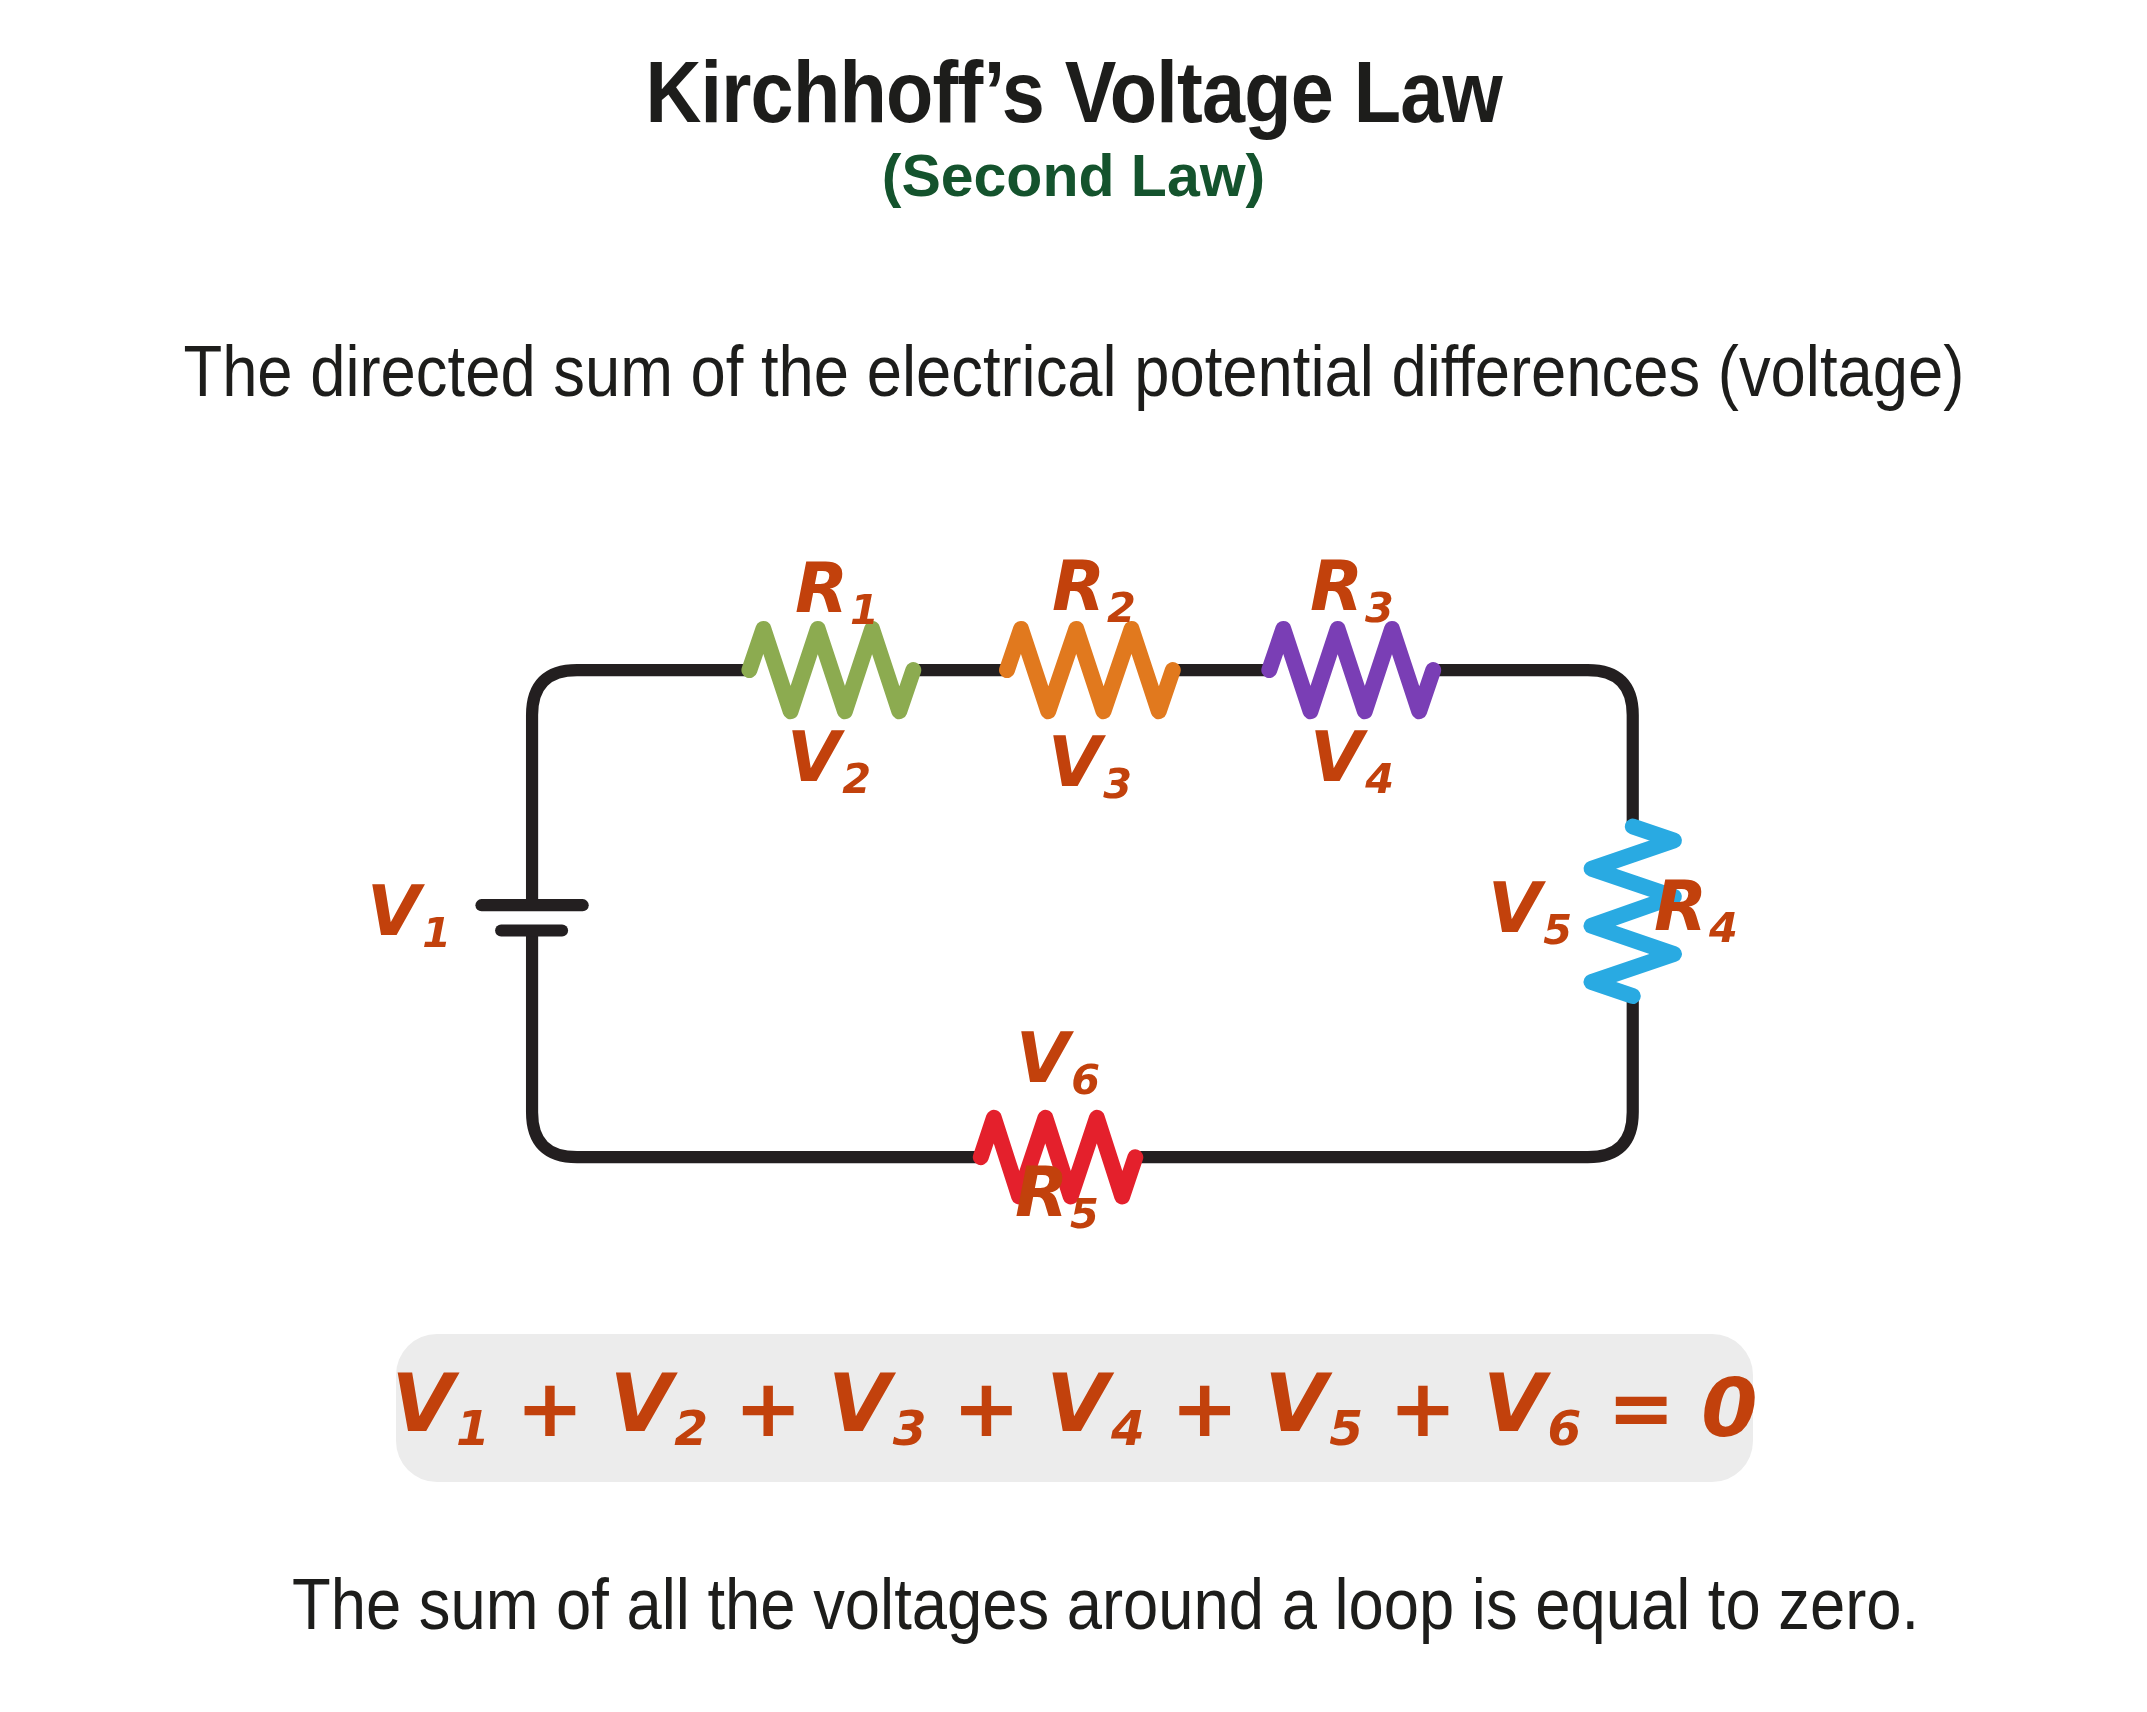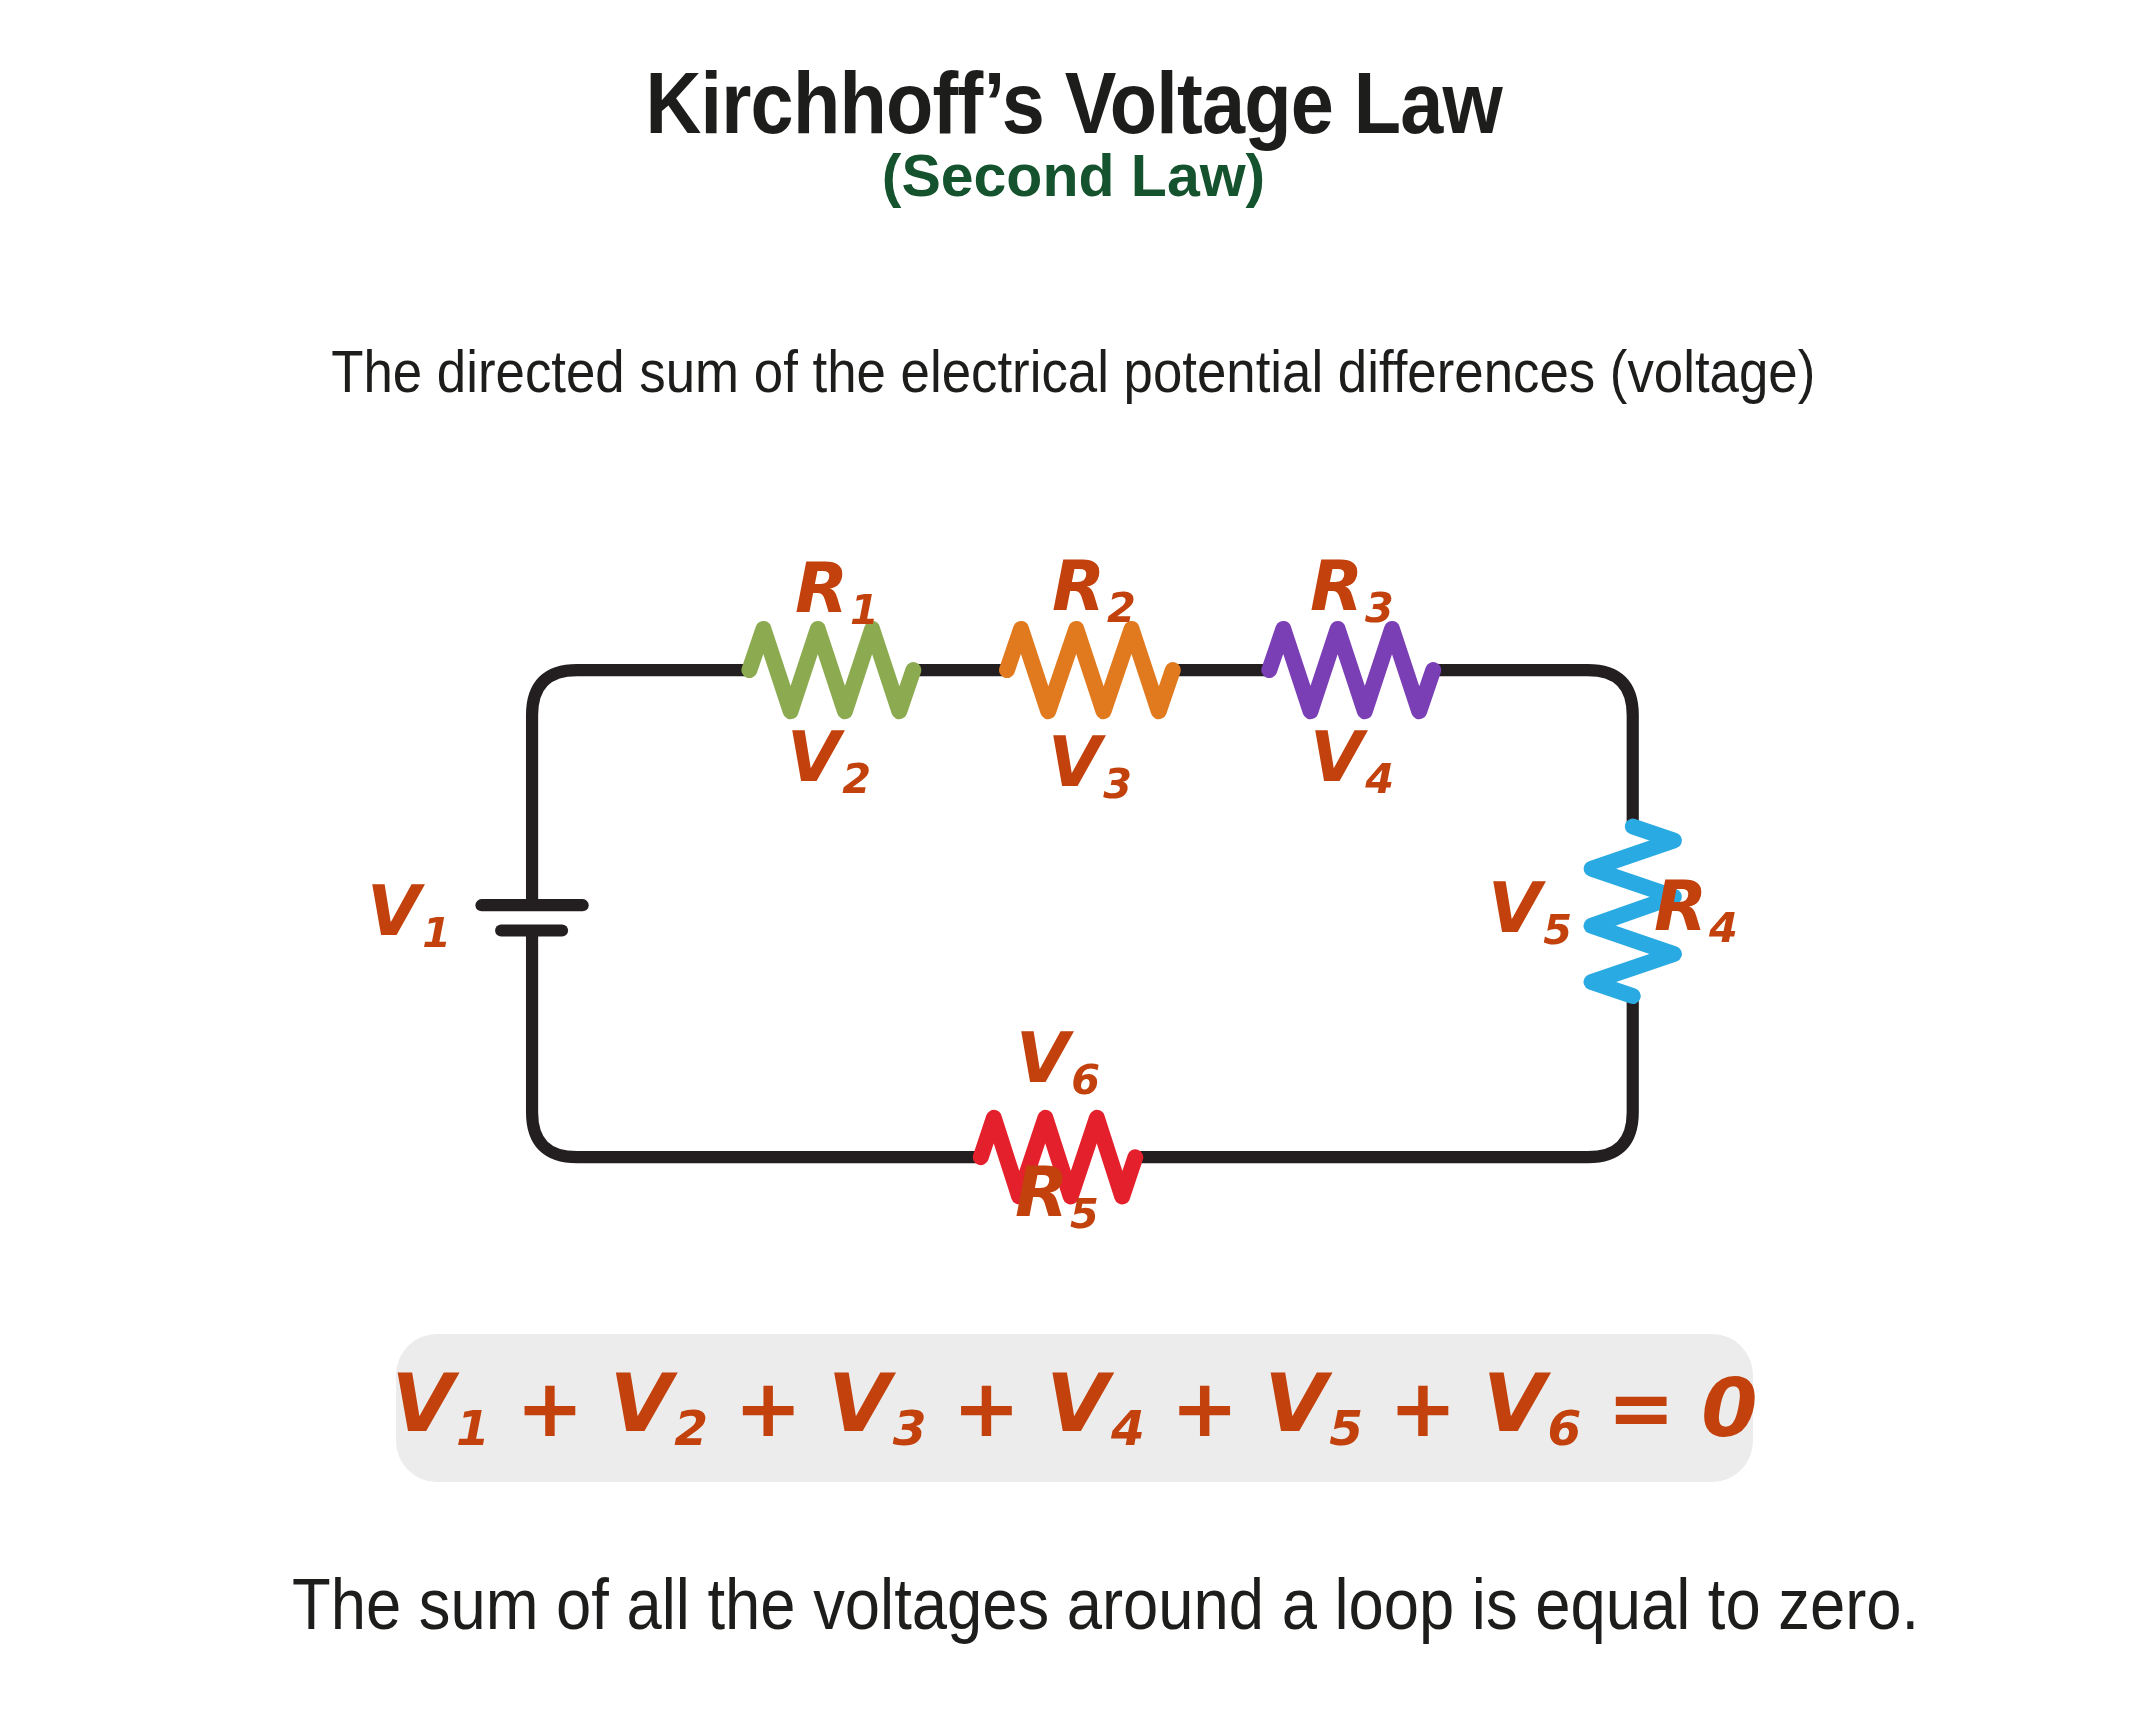--- a/index.html
+++ b/index.html
@@ -6,29 +6,29 @@
   body {
     width:2147px; height:1713px; position:relative;
     background:#ffffff; overflow:hidden;
     font-family:"Liberation Sans", sans-serif;
     color:#1d1d1b;
   }
   .squeeze { display:inline-block; transform:scaleX(0.88); transform-origin:50% 50%; white-space:nowrap; }
 
   .title {
     position:absolute; top:41px; left:0; width:100%;
-    text-align:center; font-size:88px; font-weight:bold; letter-spacing:-0.9px;margin-top:11px;
+    text-align:center; font-size:88px; font-weight:bold; letter-spacing:-0.9px;
   }
   .subtitle {
     position:absolute; top:142px; left:0; width:100%;
     text-align:center; font-size:59px; font-weight:bold;
   }
   .desc {
     position:absolute; top:320px; left:0; width:100%;
-    text-align:center; font-size:60px; line-height:103px; font-weight:400;
+    text-align:center; font-size:72px; line-height:103px; font-weight:400;
   }
   .footer {
     position:absolute; top:1563px; left:0; width:100%;
     text-align:center; font-size:72px;padding-left:32px;
   }
 
   svg.circuit { position:absolute; left:0; top:0; width:2147px; height:1713px; }
 
   .hand { font-family:"DejaVu Sans", sans-serif; font-style:italic; font-weight:bold; color:#c2410c; }
   .clabel {

